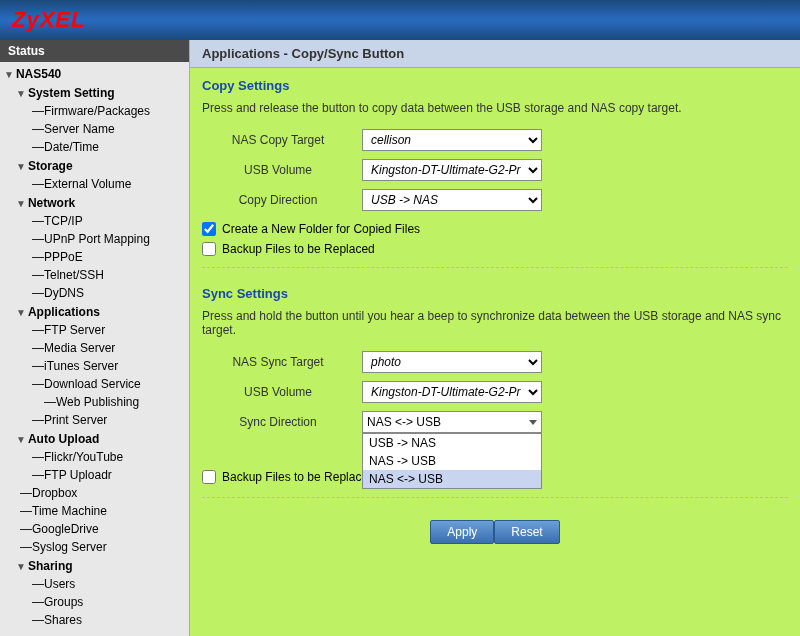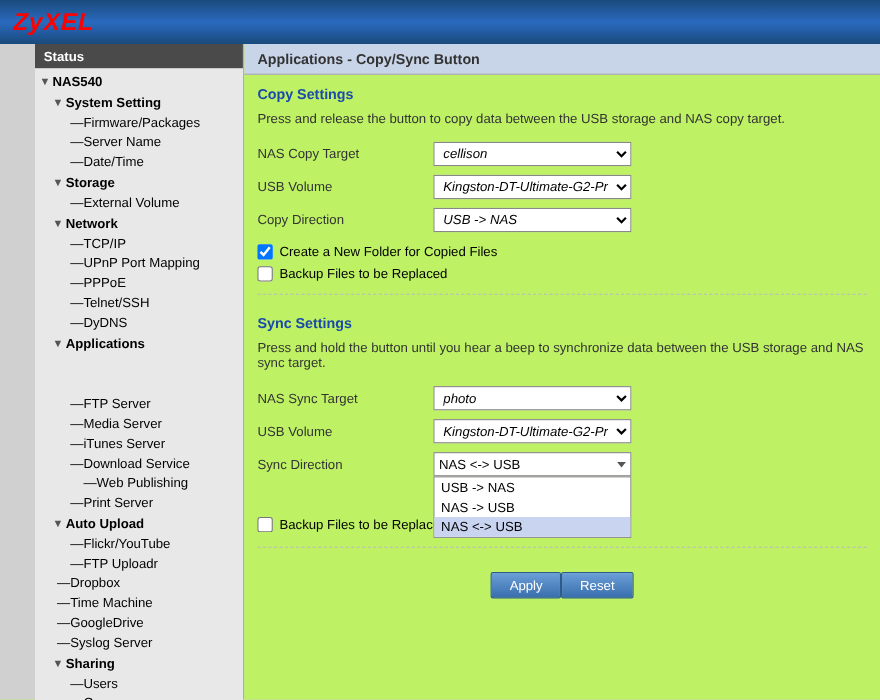--- a/index.html
+++ b/index.html
@@ -19,21 +19,20 @@
       font-weight: bold;
       font-style: italic;
       letter-spacing: 1px;
     }
     #header .logo span { color: #ff0000; }
 
     
     #main {
       display: flex;
       height: 596px;
-      padding-left: 32px;
     }
 
     
     #sidebar {
       width: 190px;
       background: #e8e8e8;
       border-right: 1px solid #aaa;
       overflow-y: auto;
       flex-shrink: 0;
     }
@@ -95,20 +94,21 @@
       margin: 0 12px;
       border-collapse: collapse;
     }
     .form-table tr td {
       padding: 4px 8px 4px 0;
       vertical-align: middle;
     }
     .form-table .label-cell {
       width: 160px;
       color: #333;
+      text-align: center;
     }
     .form-table .input-cell {
       width: 200px;
     }
 
     select.form-select {
       width: 180px;
       padding: 2px 4px;
       font-size: 12px;
       border: 1px solid #888;
@@ -245,21 +245,21 @@
       <div class="sidebar-child" style="padding-left:32px;">—TCP/IP</div>
       <div class="sidebar-child" style="padding-left:32px;">—UPnP Port Mapping</div>
       <div class="sidebar-child" style="padding-left:32px;">—PPPoE</div>
       <div class="sidebar-child" style="padding-left:32px;">—Telnet/SSH</div>
       <div class="sidebar-child" style="padding-left:32px;">—DyDNS</div>
 
       <div class="sidebar-group-header" style="padding-left:16px;">
         <span class="tree-symbol">▼</span>
         <span>Applications</span>
       </div>
-      <div class="sidebar-child" style="padding-left:32px;margin-top:37px;">—FTP Server</div>
+      <div class="sidebar-child" style="padding-left:32px;">—FTP Server</div>
       <div class="sidebar-child" style="padding-left:32px;">—Media Server</div>
       <div class="sidebar-child" style="padding-left:32px;">—iTunes Server</div>
       <div class="sidebar-child" style="padding-left:32px;">—Download Service</div>
       <div class="sidebar-child" style="padding-left:32px;margin-left:12px;">—Web Publishing</div>
       <div class="sidebar-child" style="padding-left:32px;">—Print Server</div>
 
       <div class="sidebar-group-header" style="padding-left:16px;">
         <span class="tree-symbol">▼</span>
         <span>Auto Upload</span>
       </div>

